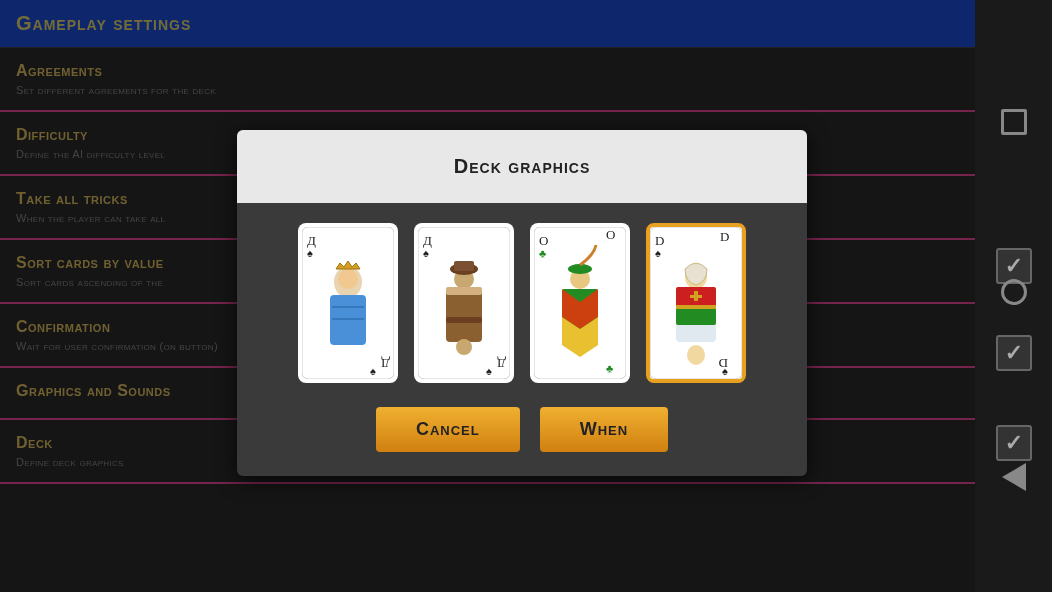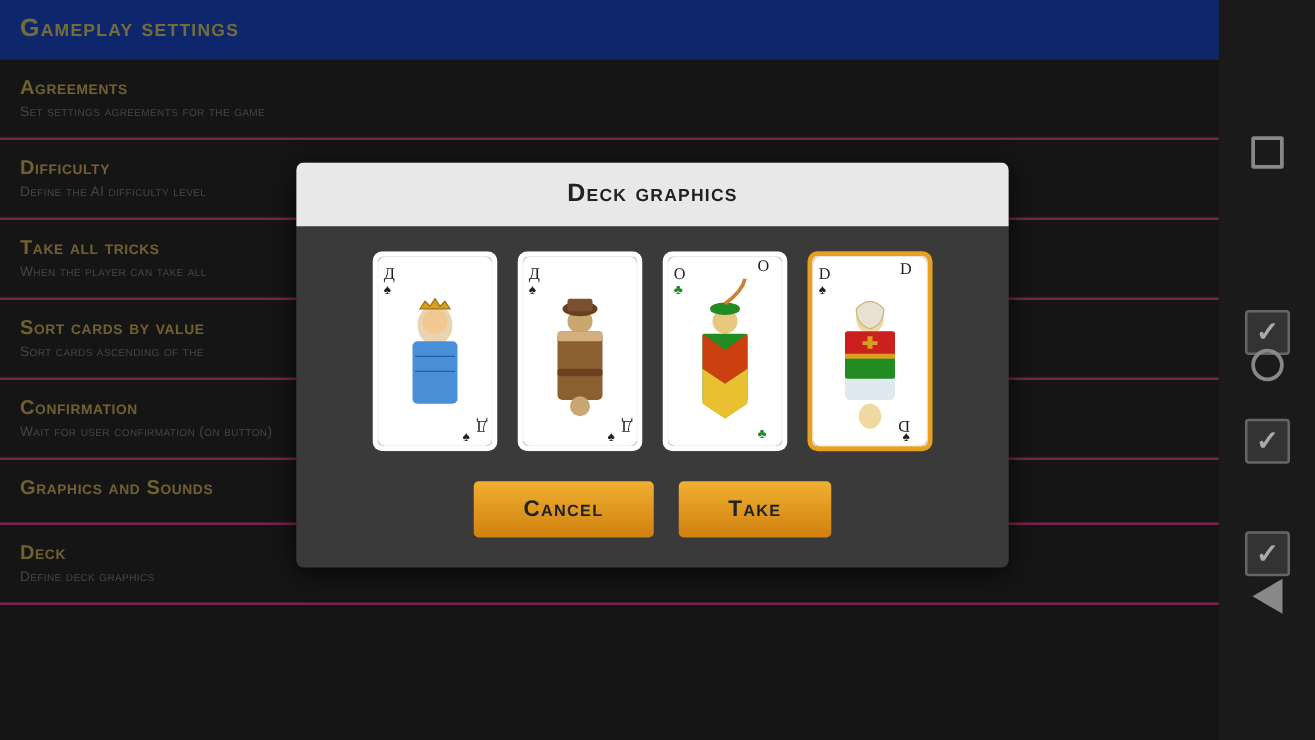--- a/index.html
+++ b/index.html
@@ -119,21 +119,21 @@
       background: #3a3a3a;
       border-radius: 6px;
       z-index: 20;
       overflow: hidden;
       box-shadow: 0 4px 20px rgba(0,0,0,0.7);
     }
 
     .dialog-title {
       background: #e8e8e8;
       text-align: center;
-      padding: 14px;
+      padding: 25px;
     }
     .dialog-title h2 {
       font-size: 20px;
       color: #222;
       font-variant: small-caps;
       letter-spacing: 1px;
     }
 
     .dialog-content {
       padding: 20px 20px 24px;
@@ -222,21 +222,21 @@
 </head>
 <body>
 
 <div class="settings-panel">
   <div class="page-title">
     <h1>Gameplay settings</h1>
   </div>
 
   <div class="settings-item">
     <h2>Agreements</h2>
-    <p>Set settings agreements for the game</p>
+    <p>Set different agreements for the deck</p>
   </div>
 
   <div class="settings-item">
     <h2>Difficulty</h2>
     <p>Define the AI difficulty level</p>
   </div>
 
   <div class="settings-item">
     <h2>Take all tricks</h2>
     <p>When the player can take all</p>
@@ -396,16 +396,16 @@
             <text x="72" y="148" font-size="11" fill="#222">♠</text>
             <text x="70" y="140" font-size="13" font-family="serif" fill="#222" transform="rotate(180,74,136)">D</text>
           </svg>
         </div>
       </div>
 
     </div>
 
     <div class="dialog-buttons">
       <button class="btn btn-cancel">Cancel</button>
-      <button class="btn btn-save">Take</button>
+      <button class="btn btn-save">When</button>
     </div>
   </div>
 </div>
 
 </body></html>

